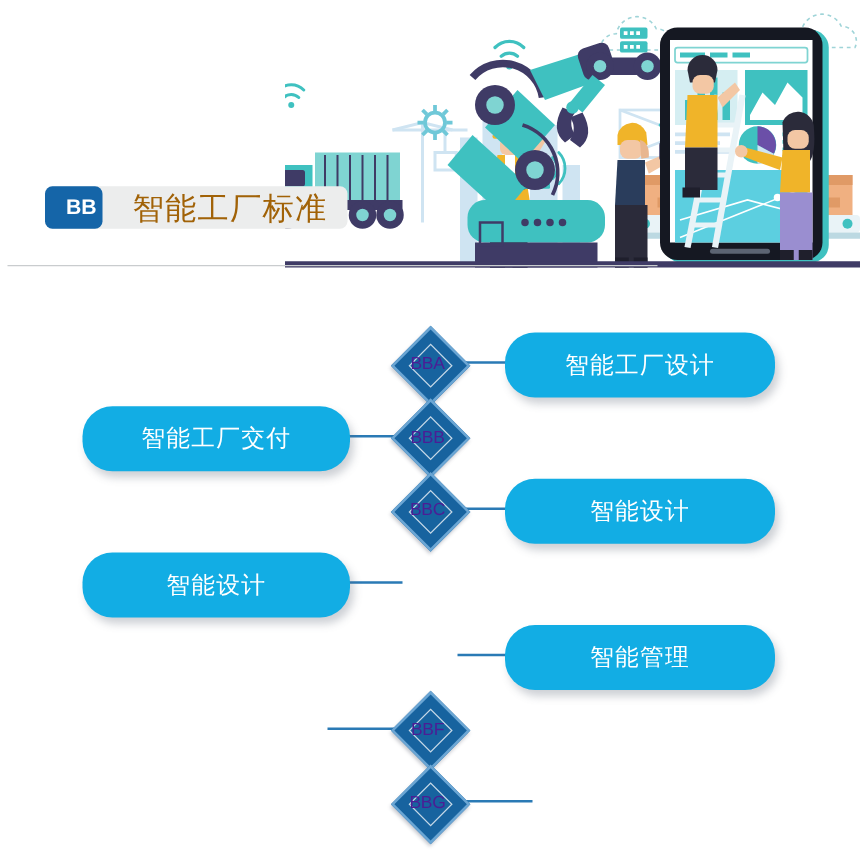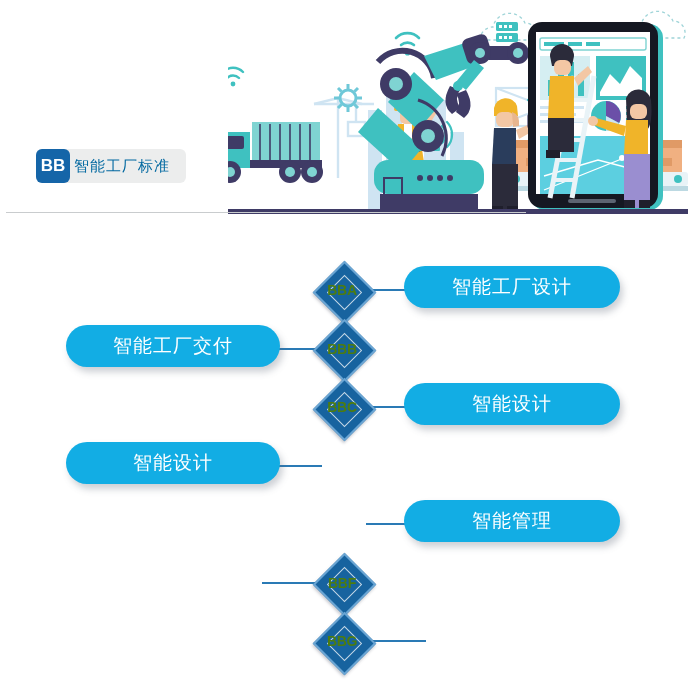--- a/index.html
+++ b/index.html
@@ -42,26 +42,27 @@
     width: 34px; height: 34px;
     background: #1565a8;
     border-radius: 6px;
     color: #ffffff;
     font-size: 17px;
     font-weight: bold;
     display: flex;
     align-items: center;
     justify-content: center;
     letter-spacing: 0px;
+    padding-left: 12px;
   }
   #badge-title {
-    color: #0369a1;
-    font-size: 15px;
+    color: #a16207;
+    font-size: 25px;
     font-weight: 500;
-    margin-left: 4px;
+    margin-left: 24px;
     letter-spacing: 1px;
     white-space: nowrap;
   }
   #header-rule {
     position: absolute;
     left: 6px; top: 212px;
     width: 520px; height: 1px;
     background: #c9ccce;
   }
   #ground-line {
@@ -106,30 +107,30 @@
     right: 8px; bottom: 8px;
     border: 1px solid rgba(255,255,255,0.75);
   }
   .diamond-label {
     position: absolute;
     left: 0; top: 0;
     width: 58px; height: 58px;
     display: flex;
     align-items: center;
     justify-content: center;
-    color: #4d7c0f;
+    color: #4c1d95;
     font-size: 14px;
-    font-weight: bold;
+    font-weight: normal;
     letter-spacing: -0.3px;
     z-index: 3;
   }
 
   .pill {
     position: absolute;
-    height: 42px;
+    height: 52px;
     border-radius: 24px;
     background: #12ade4;
     color: #ffffff;
     display: flex;
     align-items: center;
     justify-content: center;
     font-size: 19px;
     letter-spacing: 1px;
     white-space: nowrap;
     box-shadow: 3px 5px 7px rgba(90,100,115,0.30);

